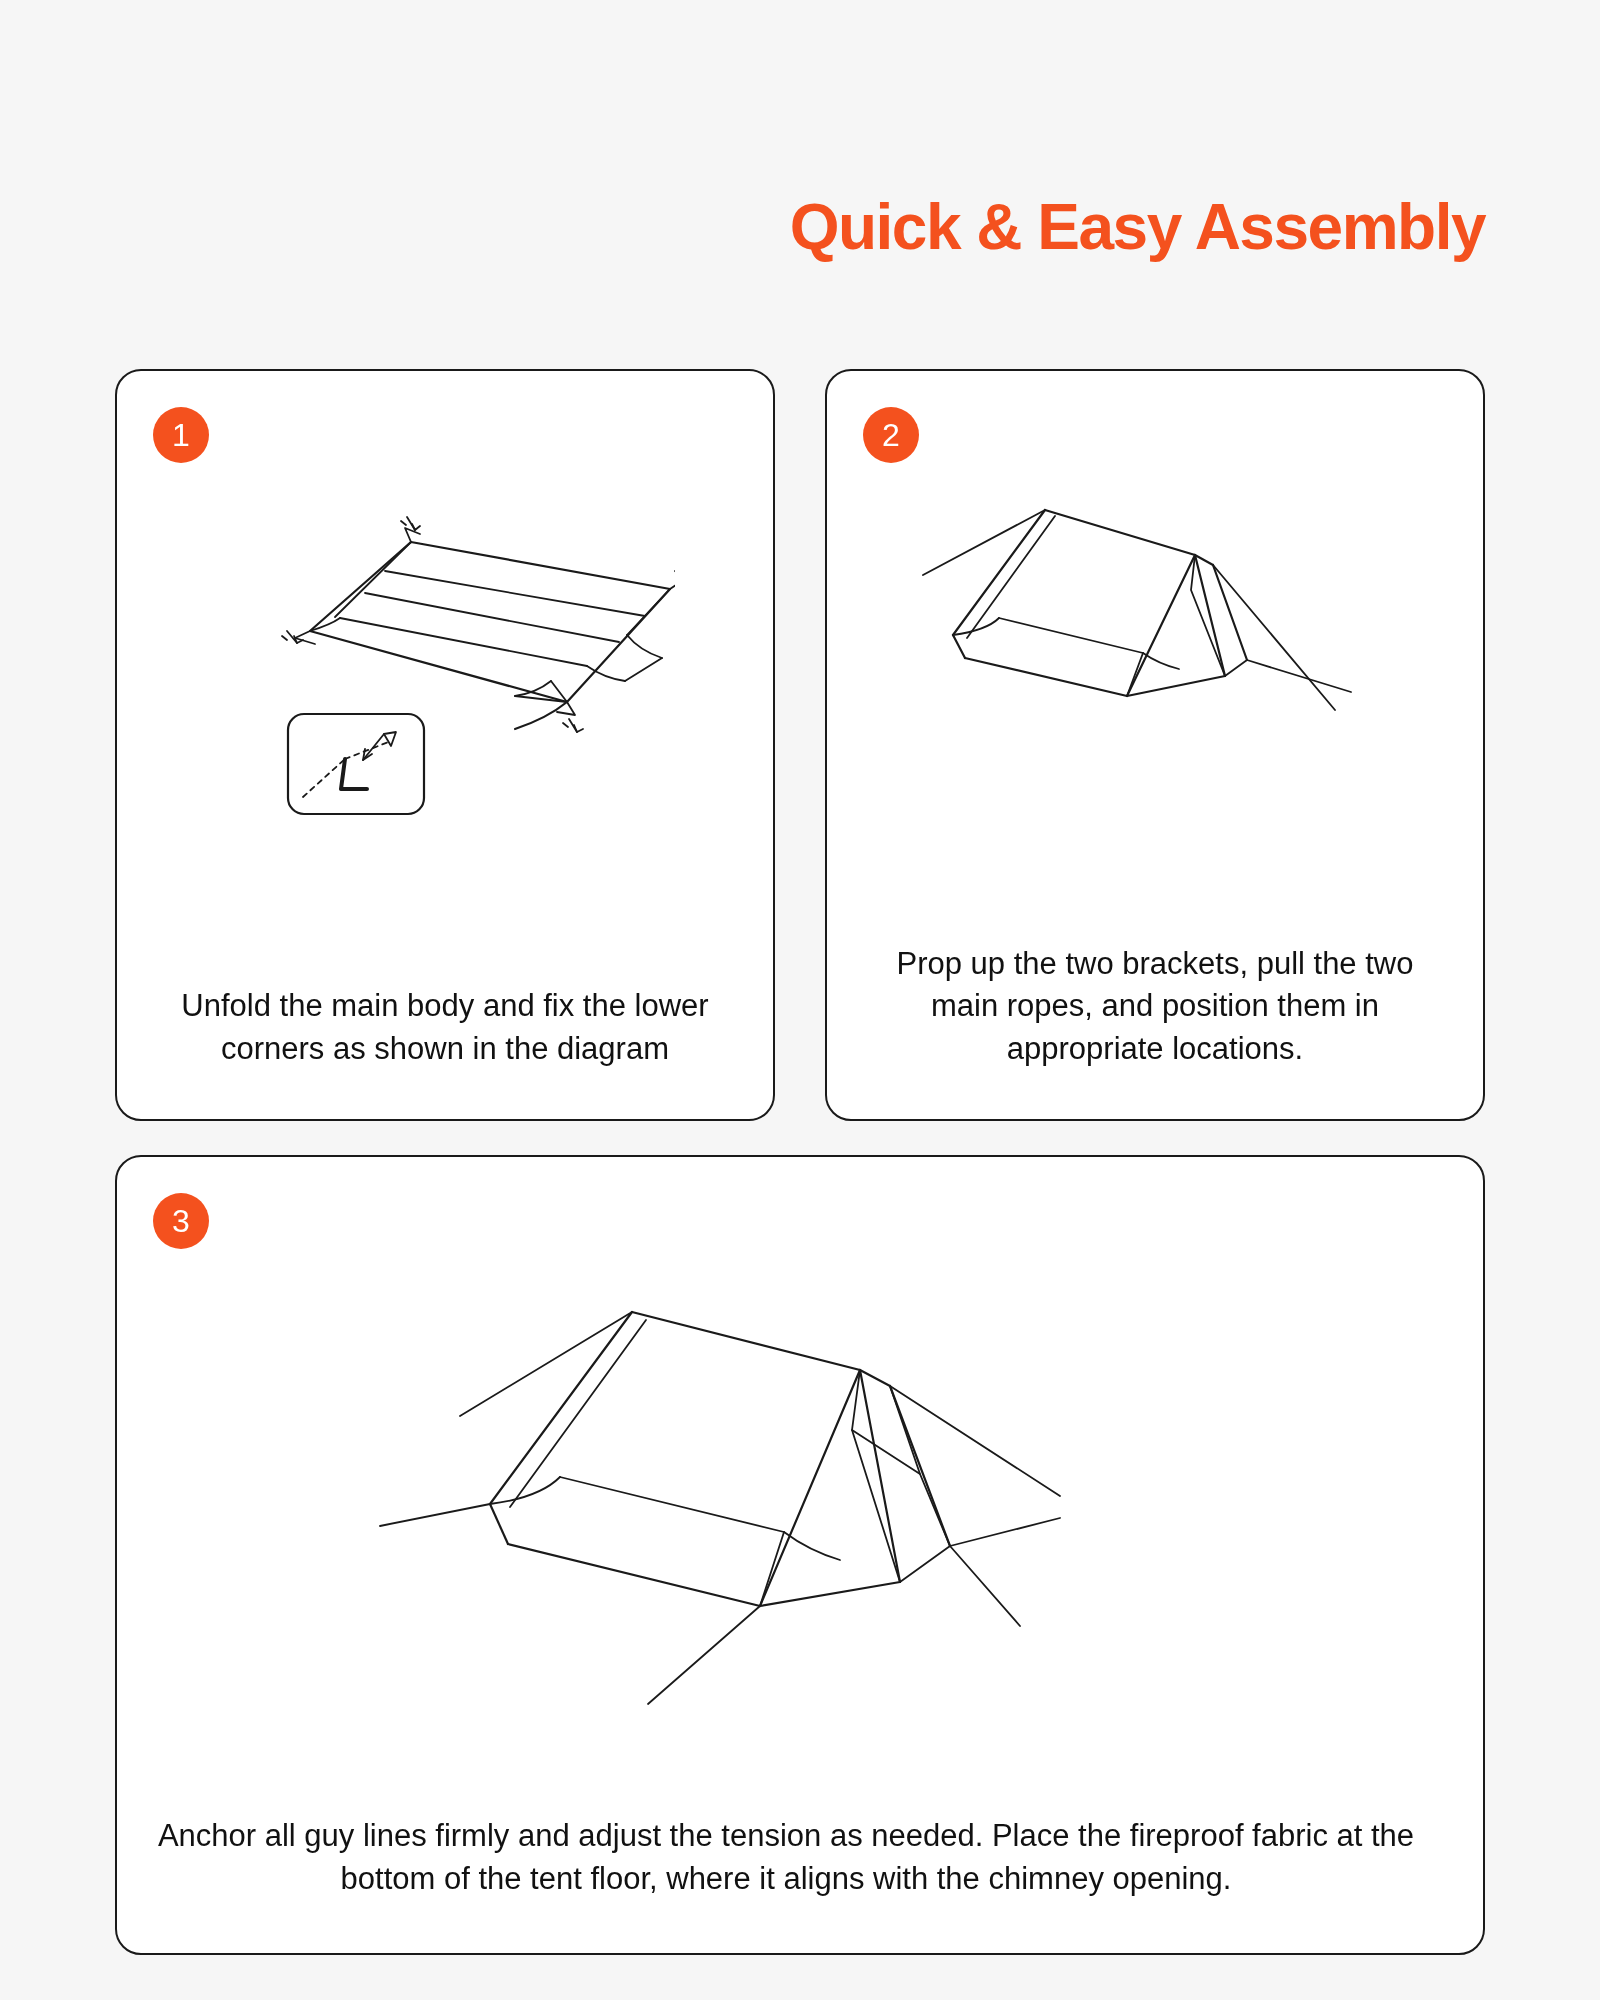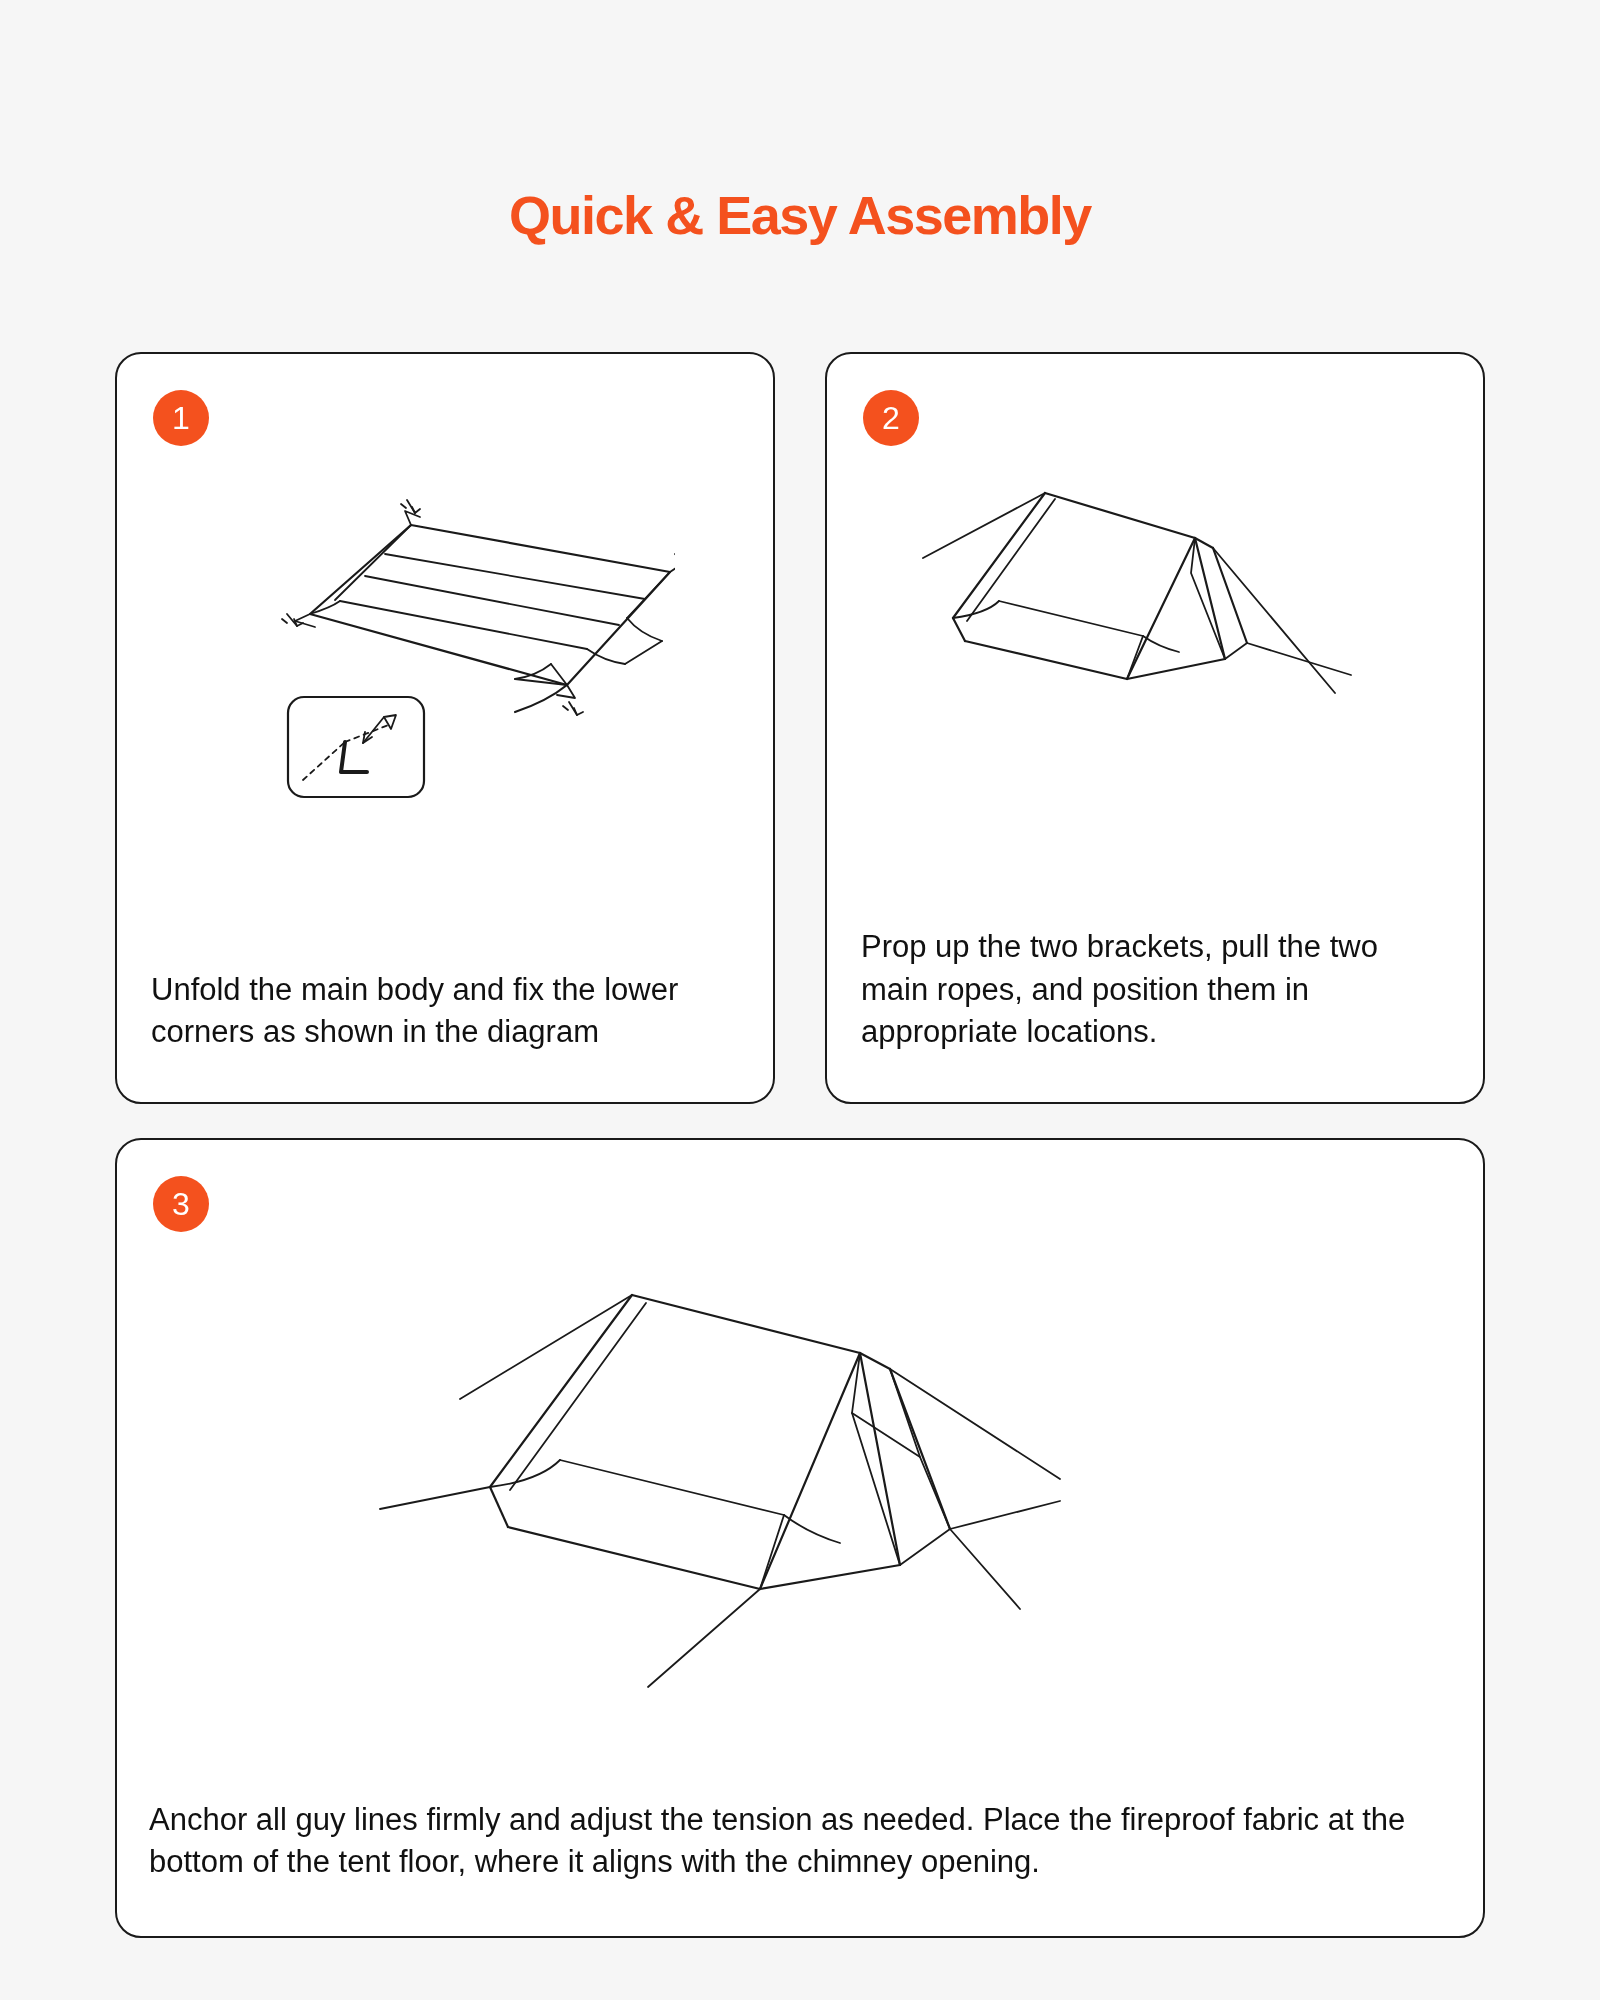--- a/index.html
+++ b/index.html
@@ -14,23 +14,23 @@
     -webkit-font-smoothing: antialiased;
   }
   .page {
     position: relative;
     width: 1600px;
     height: 2000px;
     box-sizing: border-box;
     padding: 0 115px;
   }
   .title {
-    text-align: center;
+    text-align: right;
     color: #f4511e;
-    font-size: 54px;
+    font-size: 64px;
     font-weight: bold;
     letter-spacing: -1.5px;
     padding-top: 152px;
     line-height: 1;
   }
   .grid-top {
     display: flex;
     gap: 50px;
     margin-top: 110px;
   }
@@ -64,21 +64,21 @@
     line-height: 1;
   }
   .art {
     flex: 1 1 auto;
     display: flex;
     align-items: center;
     justify-content: center;
     overflow: hidden;
   }
   .caption {
-    text-align: left;
+    text-align: center;
     font-size: 31px;
     color: #111111;
     line-height: 1.38;
     padding: 0 34px 48px 34px;
     margin-top: 24px;
   }
   .card-bottom {
     margin-top: 34px;
     height: 800px;
     display: flex;

